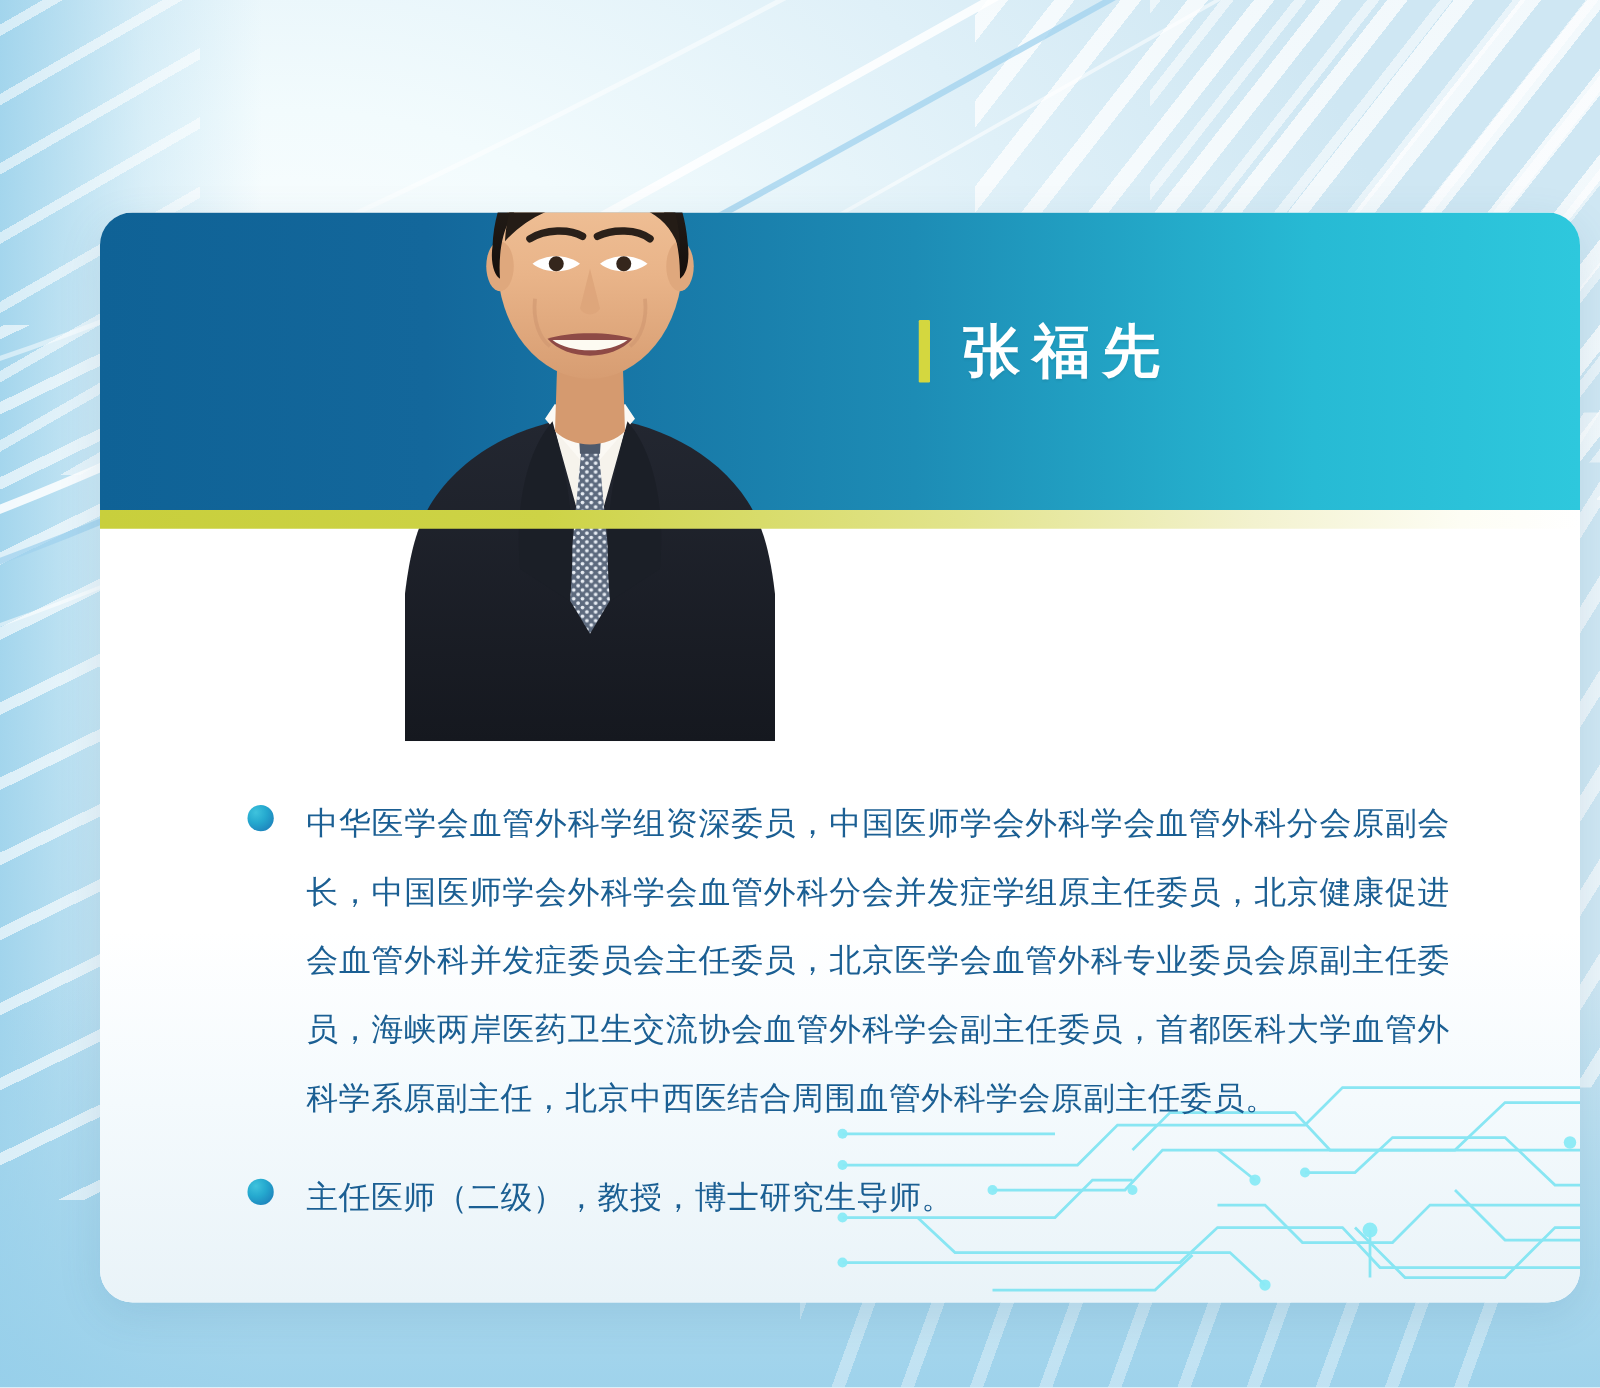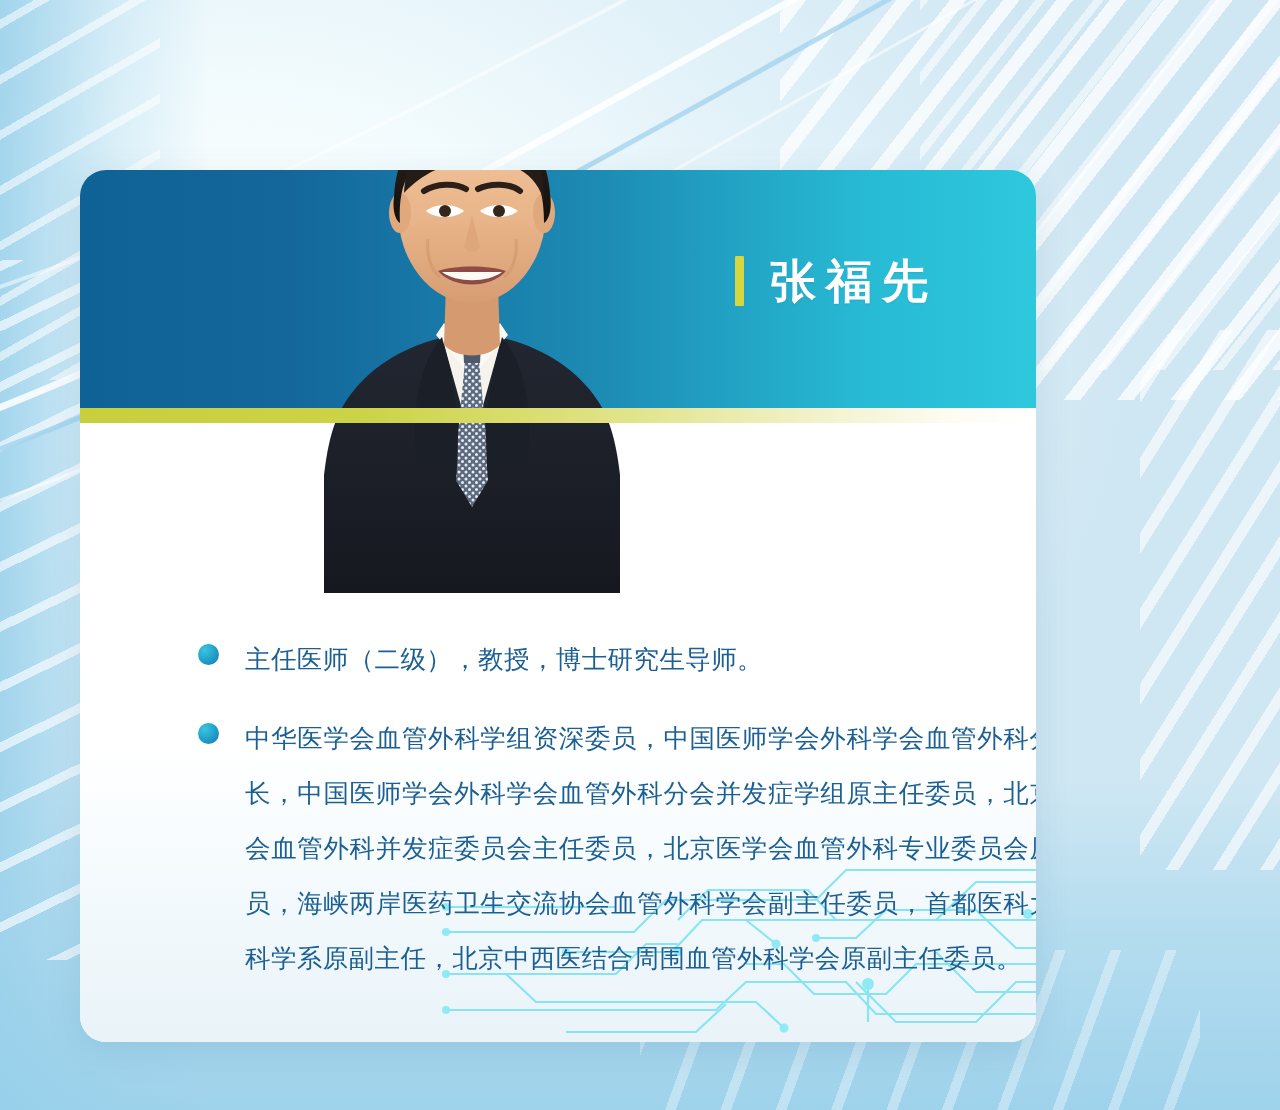--- a/index.html
+++ b/index.html
@@ -123,21 +123,21 @@
     top: 0; left: 0;
     width: 1280px; height: 1110px;
     pointer-events: none;
   }
 
   
   .card {
     position: absolute;
     left: 80px;
     top: 170px;
-    width: 956px;
+    width: 1184px;
     height: 872px;
     border-radius: 26px;
     background: #ffffff;
     box-shadow: 0 10px 34px rgba(40,100,140,0.13);
     overflow: hidden;
   }
 
   .card-body {
     position: absolute;
     left: 0; right: 0;
@@ -366,24 +366,24 @@
         <circle cx="262" cy="100" r="4"></circle>
         <circle cx="360" cy="92" r="4.5"></circle>
         <circle cx="400" cy="86" r="4"></circle>
         <circle cx="368" cy="176" r="4.5"></circle>
         <circle cx="452" cy="132" r="6"></circle>
         <circle cx="612" cy="62" r="5"></circle>
       </g>
     </svg>
 
     <div class="bio">
+      <div class="bio-item">
+        <div class="bullet"></div>
+        <div class="bio-text">中华医学会血管外科学组资深委员，中国医师学会外科学会血管外科分会原副会长，中国医师学会外科学会血管外科分会并发症学组原主任委员，北京健康促进会血管外科并发症委员会主任委员，北京医学会血管外科专业委员会原副主任委员，海峡两岸医药卫生交流协会血管外科学会副主任委员，首都医科大学血管外科学系原副主任，北京中西医结合周围血管外科学会原副主任委员。</div>
+      </div>
       <div class="bio-item single">
         <div class="bullet"></div>
         <div class="bio-text">主任医师（二级），教授，博士研究生导师。</div>
       </div>
-      <div class="bio-item">
-        <div class="bullet"></div>
-        <div class="bio-text">中华医学会血管外科学组资深委员，中国医师学会外科学会血管外科分会原副会长，中国医师学会外科学会血管外科分会并发症学组原主任委员，北京健康促进会血管外科并发症委员会主任委员，北京医学会血管外科专业委员会原副主任委员，海峡两岸医药卫生交流协会血管外科学会副主任委员，首都医科大学血管外科学系原副主任，北京中西医结合周围血管外科学会原副主任委员。</div>
-      </div>
     </div>
 
   </div>
 </div>
 
 </body></html>

